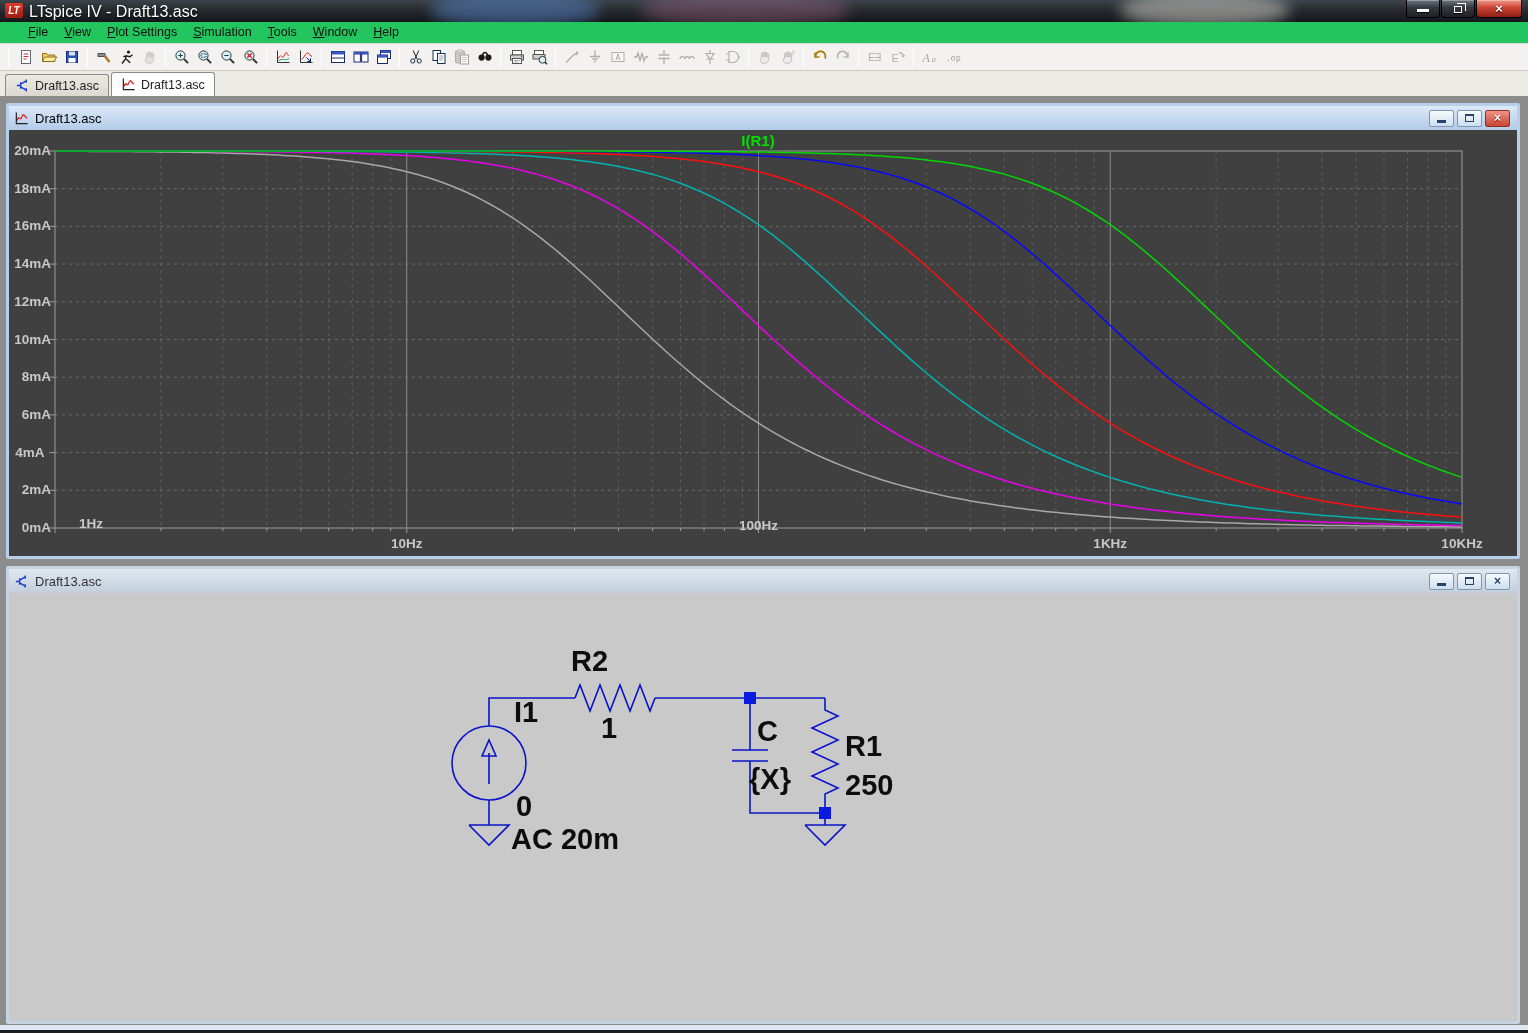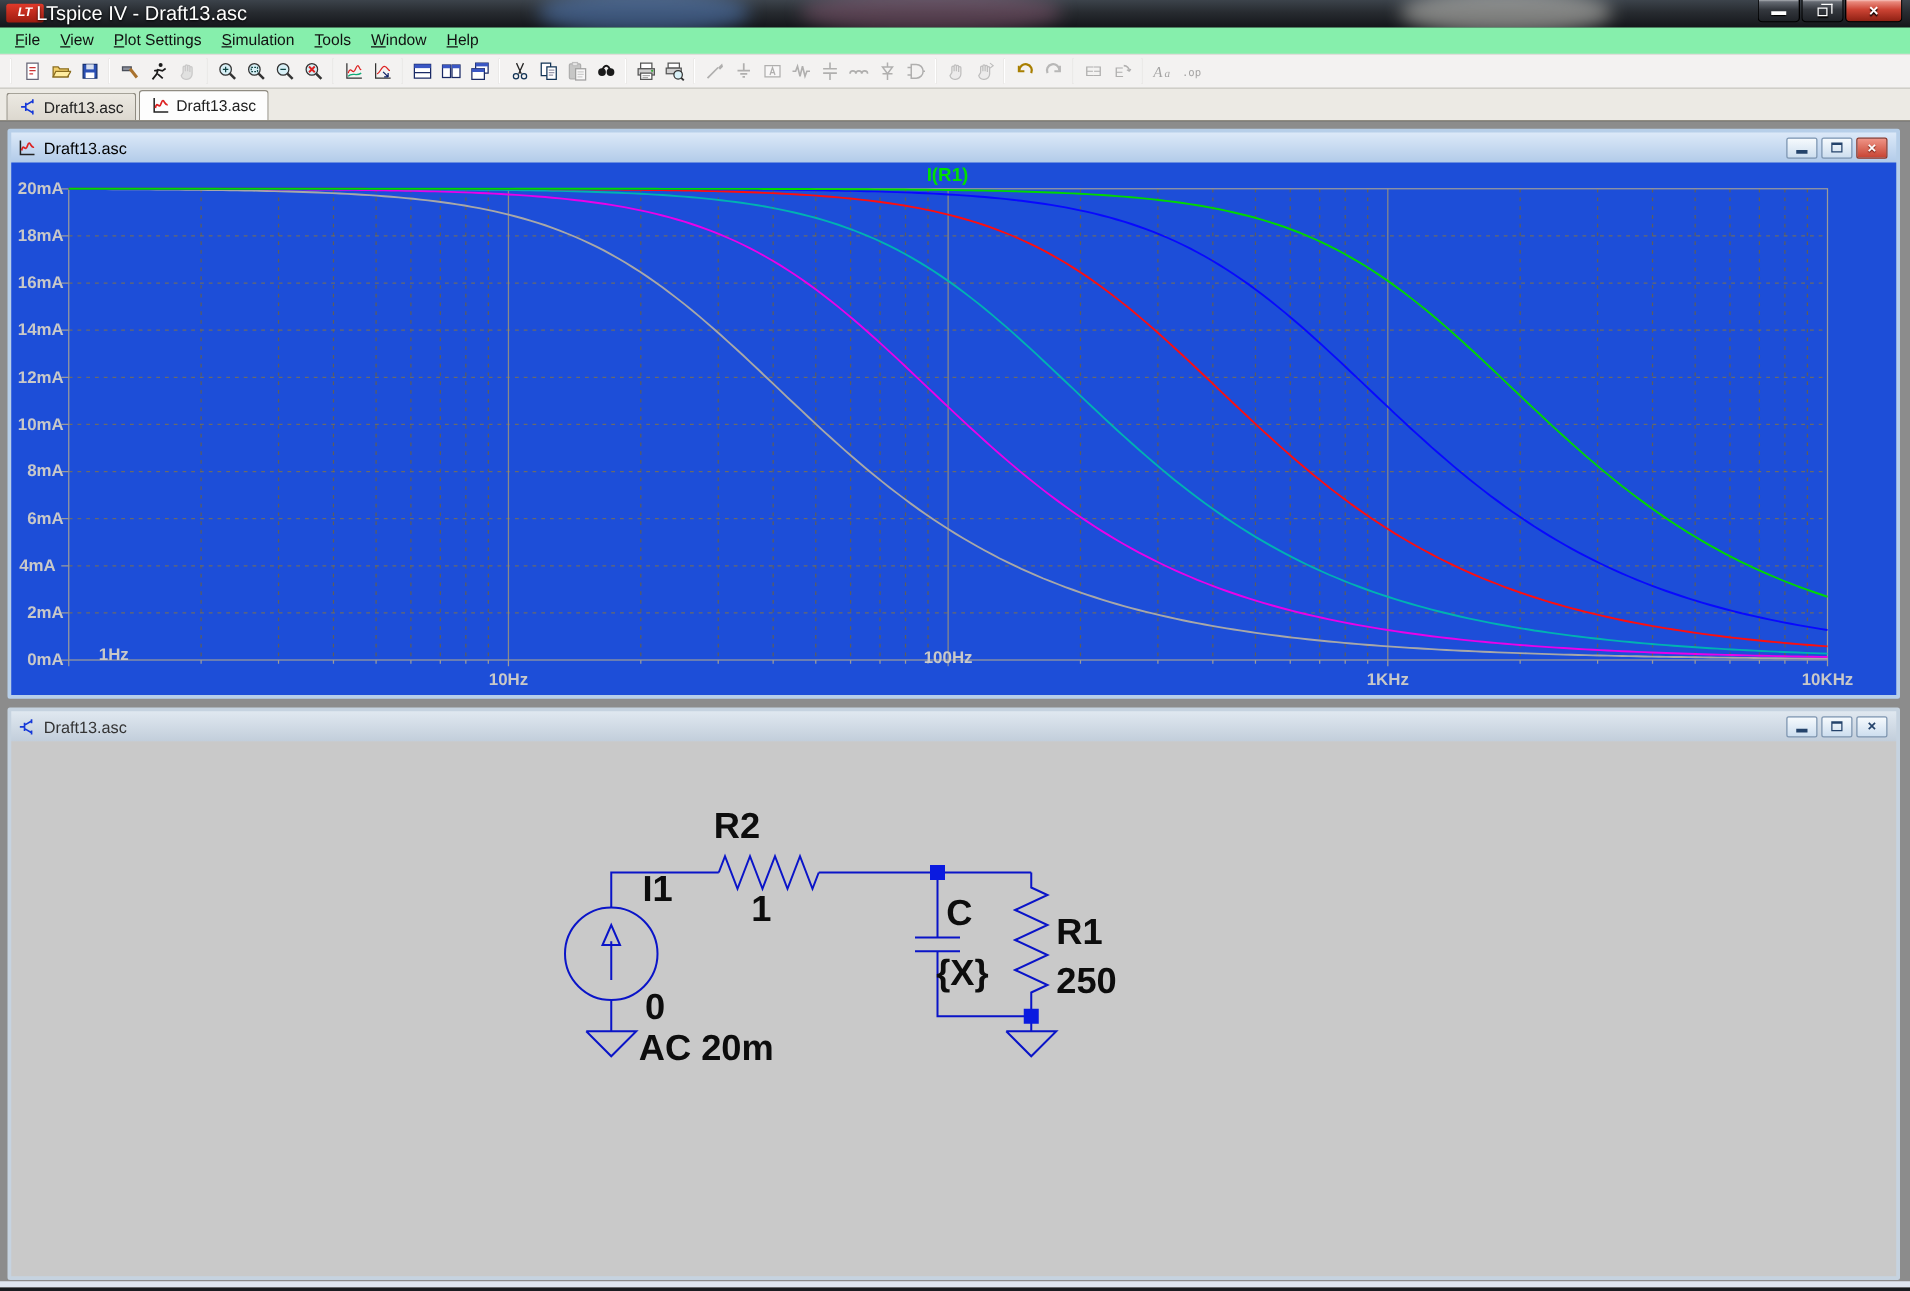--- a/index.html
+++ b/index.html
@@ -7,37 +7,37 @@
   body { font-family:"Liberation Sans","DejaVu Sans",sans-serif; background:#101214; }
   .screen { position:relative; width:1528px; height:1033px; overflow:hidden; background:#101214; }
 
   
   .titlebar { position:absolute; left:0; top:0; width:100%; height:22px;
     background:linear-gradient(180deg,#3c434b 0%,#272b30 45%,#14161a 100%); overflow:hidden; }
   .tb-blob { position:absolute; top:-8px; height:36px; border-radius:50%; filter:blur(7px); }
   .tb-blob.b1 { left:430px; width:170px; background:rgba(96,146,222,.45); }
   .tb-blob.b2 { left:640px; width:210px; background:rgba(205,125,165,.30); }
   .tb-blob.b3 { left:1120px; width:170px; background:rgba(242,240,230,.45); }
-  .app-icon { position:absolute; left:5px; top:3px; width:30px; height:15px; background:linear-gradient(#e03a2a,#9e1c10);
+  .app-icon { position:absolute; left:5px; top:3px; width:18px; height:15px; background:linear-gradient(#e03a2a,#9e1c10);
     border-radius:2px; color:#fff; font:italic bold 10px/15px "Liberation Sans",sans-serif; text-align:center; }
   .title-text { position:absolute; left:29px; top:3px; color:#fff; font-size:16px; text-shadow:0 1px 2px #000; }
   .caption-btns { position:absolute; right:6px; top:0; display:flex; }
   .cap-btn { width:34px; height:18px; border:1px solid #000; border-top:none; border-radius:0 0 4px 4px;
     background:linear-gradient(#70767e 0%,#34383e 45%,#1e2126 100%); box-shadow:inset 0 1px 0 rgba(255,255,255,.3);
     display:flex; align-items:center; justify-content:center; margin-left:1px; }
   .cap-btn.close { width:46px; background:linear-gradient(#f09a8d 0%,#cc4434 45%,#8e2013 100%); }
   .cap-min { width:12px; height:3px; background:#fff; box-shadow:0 1px 1px #000; margin-top:4px; }
   .cap-restore { position:relative; width:8px; height:7px; border:1px solid #fff; margin-top:2px; box-shadow:0 1px 1px #000; }
   .cap-restore::after { content:""; position:absolute; left:2px; top:-4px; width:8px; height:7px;
     border:1px solid #fff; border-bottom:none; border-left:none; }
   .cap-x { color:#fff; font:bold 13px/1 "Liberation Sans",sans-serif; text-shadow:0 1px 1px #000; }
 
   
-  .menubar { position:absolute; left:0; top:22px; width:100%; height:22px; background:#86efac;
-    border-bottom:1px solid #e0deda; display:flex; align-items:center; padding-left:4px; }
+  .menubar { position:absolute; left:0; top:22px; width:100%; height:22px; background:#22c55e;
+    border-bottom:1px solid #e0deda; display:flex; align-items:center; padding-left:20px; }
   .menu-item { padding:0 8px; font-size:12.5px; color:#111; line-height:21px; cursor:default; }
   .menu-item u { text-decoration:underline; }
 
   
   .toolbar { position:absolute; left:0; top:44px; width:100%; height:27px; background:#f3f2f1;
     border-bottom:1px solid #cac7c1; display:flex; align-items:center; padding-left:8px; }
   .tb-grip { width:1px; height:20px; background:#b9b6b0; border-right:1px solid #fff; margin-right:5px; }
   .tb-btn { width:23px; height:23px; display:flex; align-items:center; justify-content:center; border:1px solid transparent; border-radius:2px; }
   .tb-btn.disabled { filter:grayscale(1) opacity(.42); }
   .tb-sep { width:1px; height:20px; background:#b9b6b0; border-right:1px solid #fff; margin:0 4px; }
@@ -68,21 +68,21 @@
   .win-btn { width:25px; height:17px; border:1px solid #7f96b1; border-radius:2px;
     background:linear-gradient(#f6fafd,#cddeef); display:flex; align-items:center; justify-content:center; }
   .win-btn.close-red { background:linear-gradient(#ef9486,#c74433); border-color:#8c3325; }
   .g-min { width:9px; height:3px; background:#24436b; margin-top:6px; }
   .g-max { width:9px; height:8px; border:1px solid #24436b; border-top:2px solid #24436b; }
   .g-x { font:bold 12px/1 "Liberation Sans",sans-serif; color:#24436b; }
   .win-btn.close-red .g-x { color:#fff; text-shadow:0 1px 1px #5e1207; }
   .win-content { position:absolute; left:0; top:24px; right:0; bottom:0; }
 
   
-  .wave-content { background:#1d4ed8; }
+  .wave-content { background:#404040; }
   #plot-svg { position:absolute; left:0; top:0; }
   .trace-label { position:absolute; top:2px; transform:translateX(-50%); color:#00e000;
     font:bold 15px "Liberation Sans",sans-serif; }
   .ytick { position:absolute; left:0; width:42px; text-align:right; color:#c8c8c8;
     font:bold 13.5px "Liberation Sans",sans-serif; }
   .xtick { position:absolute; transform:translateX(-50%); color:#c8c8c8;
     font:bold 13.5px "Liberation Sans",sans-serif; white-space:nowrap; }
 
   
   .sch-content { background:#c9c9c9; }

